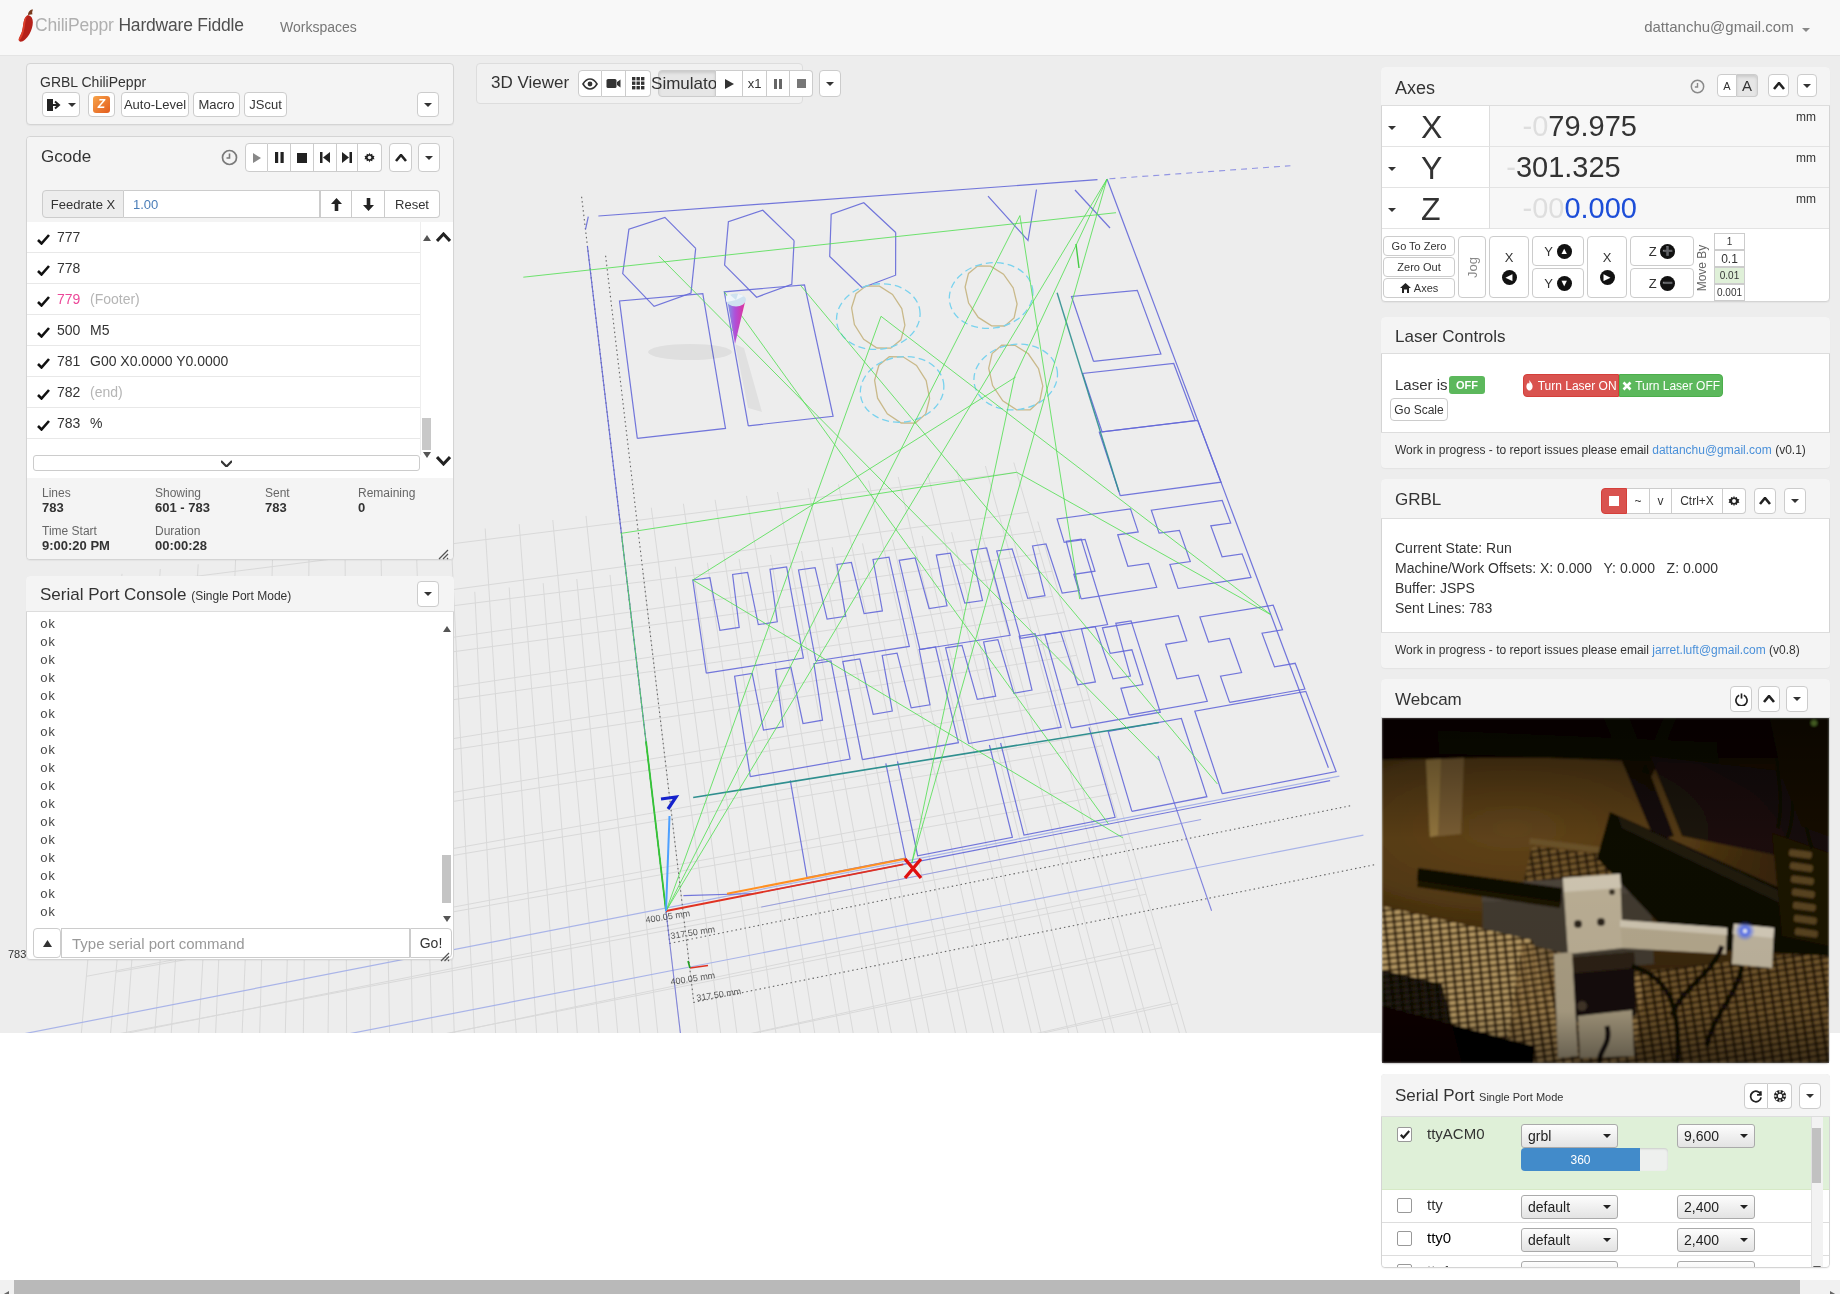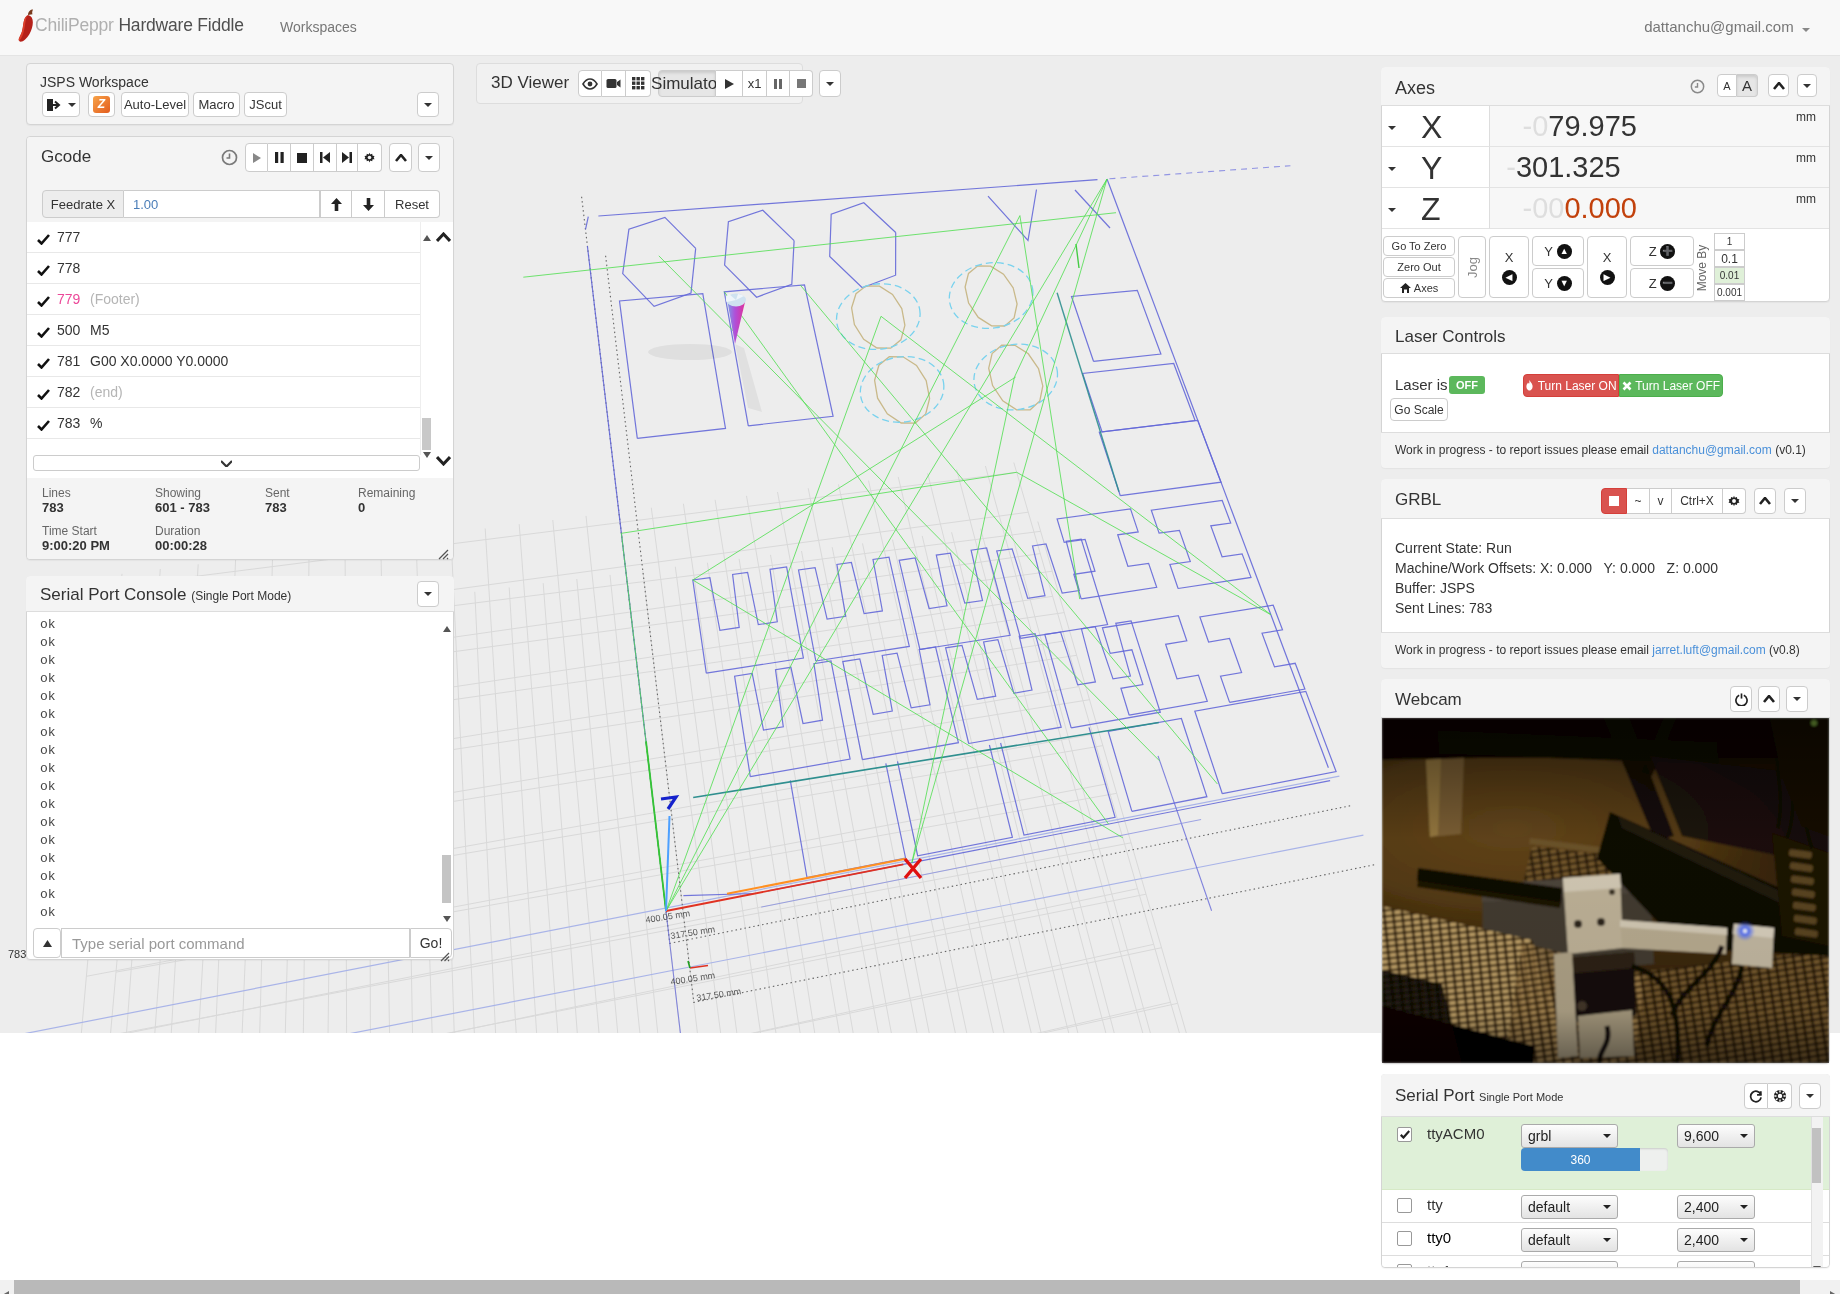--- a/index.html
+++ b/index.html
@@ -178,21 +178,21 @@
   </div>
 <div class="btn join last" style="left:790px;top:70px;width:23px;height:27px">
     <svg width="9" height="9">
       <rect width="9" height="9" fill="#777"></rect>
     </svg>
   </div>
 <div class="btn" style="left:819px;top:70px;width:22px;height:27px">
     <span class="caret"></span>
   </div>
 <div class="panel" style="left:26px;top:63px;width:428px;height:62px;background:#f4f4f4"></div>
-<div class="abs" style="left:40px;top:74px;font-size:14px;color:#333">JSPS Workspace</div>
+<div class="abs" style="left:40px;top:74px;font-size:14px;color:#333">GRBL ChiliPeppr</div>
 <div class="btn" style="left:42px;top:92px;width:38px;height:25px"><svg width="18" height="14" viewBox="0 0 18 14">
       <path d="M1,1 L7,1 L7,13 L1,13 Z" fill="#222"></path>
       <path d="M6,7 L12,7 M9,3.5 L13,7 L9,10.5" stroke="#222" stroke-width="2" fill="none"></path>
     </svg>&nbsp;<span class="caret"></span></div>
 <div class="btn" style="left:88px;top:92px;width:27px;height:25px;padding:0">
     <span style="display:block;width:17px;height:17px;border-radius:3px;background:linear-gradient(135deg,#f7a348,#e35c1e);color:#fff;font-weight:bold;font-size:12px;font-style:italic;text-align:center;line-height:17px">Z</span>
   </div>
 <div class="btn" style="left:121px;top:92px;width:68px;height:25px;font-size:13px">Auto-Level</div>
 <div class="btn" style="left:193px;top:92px;width:47px;height:25px;font-size:13px">Macro</div>
 <div class="btn" style="left:244px;top:92px;width:43px;height:25px;font-size:13px">JScut</div>
@@ -405,21 +405,21 @@
 <div class="abs" style="left:1382px;top:147px;width:108px;height:41px;background:#fff;border-right:1px solid #ddd;border-bottom:1px solid #e3e3e3"></div>
 <div class="abs" style="left:1490px;top:147px;width:339px;height:41px;background:#f7f7f7;border-bottom:1px solid #e3e3e3"></div>
 <div class="abs" style="left:1388px;top:157px"><span class="caret" style="border-top-color:#333"></span></div>
 <div class="abs" style="left:1421px;top:150px;font-size:32px;color:#333">Y</div>
 <div class="abs" style="left:1490px;top:151px;width:147px;text-align:center;font-size:29px;color:#dedede">-<span style="color:#333">301.325</span></div>
 <div class="abs" style="left:1796px;top:151px;font-size:12px;color:#333">mm</div>
 <div class="abs" style="left:1382px;top:188px;width:108px;height:41px;background:#fff;border-right:1px solid #ddd;border-bottom:1px solid #e3e3e3"></div>
 <div class="abs" style="left:1490px;top:188px;width:339px;height:41px;background:#f7f7f7;border-bottom:1px solid #e3e3e3"></div>
 <div class="abs" style="left:1388px;top:198px"><span class="caret" style="border-top-color:#333"></span></div>
 <div class="abs" style="left:1421px;top:191px;font-size:32px;color:#333">Z</div>
-<div class="abs" style="left:1490px;top:192px;width:147px;text-align:right;font-size:29px;color:#dedede">-00<span style="color:#c2410c">0.000</span></div>
+<div class="abs" style="left:1490px;top:192px;width:147px;text-align:right;font-size:29px;color:#dedede">-00<span style="color:#1d4ed8">0.000</span></div>
 <div class="abs" style="left:1796px;top:192px;font-size:12px;color:#333">mm</div>
 <div class="btn" style="left:1383px;top:236px;width:72px;height:20px;font-size:11px;">Go To Zero</div>
 <div class="btn" style="left:1383px;top:257px;width:72px;height:20px;font-size:11px;">Zero Out</div>
 <div class="btn" style="left:1383px;top:278px;width:72px;height:20px;font-size:11px;"><svg width="11" height="10" viewBox="0 0 11 10">
       <path d="M5.5,0 L11,5 L9,5 L9,10 L7,10 L7,6.5 L4,6.5 L4,10 L2,10 L2,5 L0,5 Z" fill="#222"></path>
     </svg>&nbsp;Axes</div>
 <div class="btn" style="left:1458px;top:236px;width:28px;height:62px">
     <span style="transform:rotate(-90deg);font-size:13px;color:#888">Jog</span>
   </div>
 <div class="btn" style="left:1489px;top:236px;width:40px;height:62px;flex-direction:column;font-size:13px">X<div style="height:5px"></div><span style="display:inline-block;width:15px;height:15px;border-radius:50%;background:#111;color:#fff;font-size:9px;line-height:15px;text-align:center;vertical-align:middle">◀</span></div>

